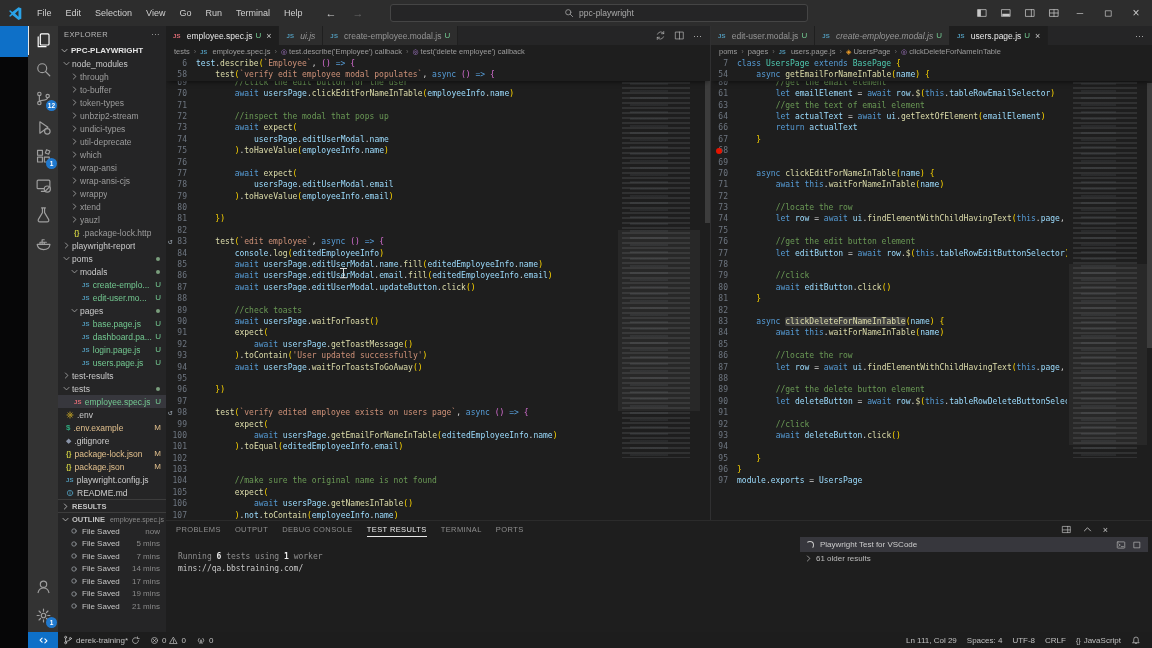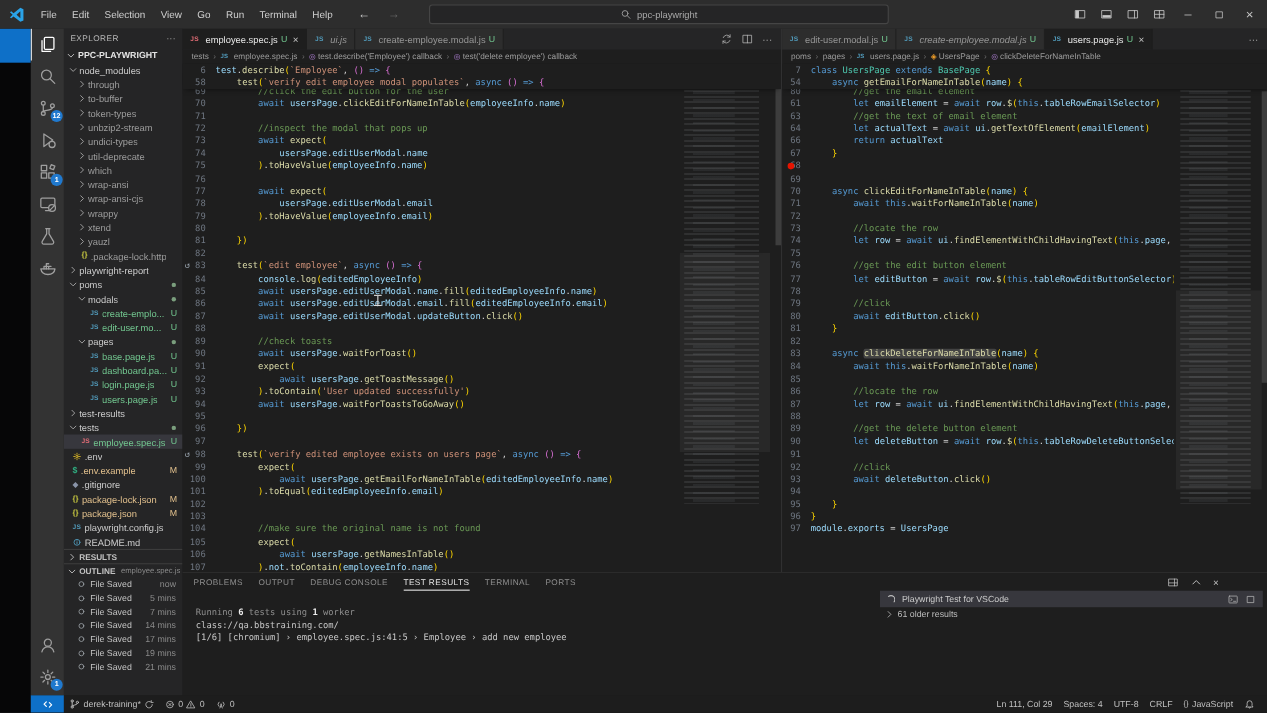--- a/index.html
+++ b/index.html
@@ -1041,21 +1041,21 @@
             <path d="M2.5 8.6h11M9.8 3.5v9"></path>
           </svg>
         </span>
         <span>
           <svg viewBox="0 0 16 16" width="11" height="11" fill="none" stroke="currentColor" stroke-width="1.3" stroke-linecap="round" stroke-linejoin="round">
             <path d="M3.5 10L8 5.5 12.5 10"></path>
           </svg>
         </span>
         <span>×</span>
       </div>
-    <div id="pout"><div class="dimline">Running <span class="wnum">6</span> tests using <span class="wnum">1</span> worker</div><div>class://qa.bbstraining.com/</div><div>[1/6] [chromium] › employee.spec.js:41:5 › Employee › add new employee</div></div>
+    <div id="pout"><div class="dimline">Running <span class="wnum">6</span> tests using <span class="wnum">1</span> worker</div><div>mins://qa.bbstraining.com/</div></div>
     <div id="pw">
       <div class="pwrow">
         <span class="spinner"></span>
         <span>Playwright Test for VSCode</span>
         <span class="pwicons" id="pwicons">
             <span>
               <svg viewBox="0 0 16 16" width="10" height="10" fill="none" stroke="currentColor" stroke-width="1" stroke-linecap="round" stroke-linejoin="round">
                 <rect x="2" y="3" width="12" height="10" rx="1"></rect>
                 <path d="M4.5 6.4l2.3 1.7-2.3 1.7M8.6 10.6h3.4"></path>
               </svg>

